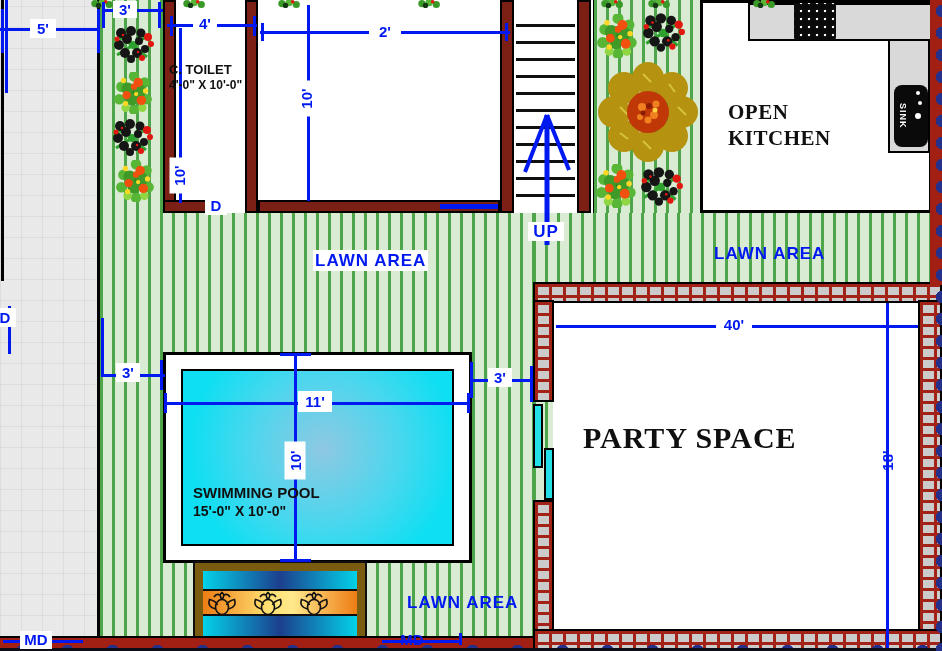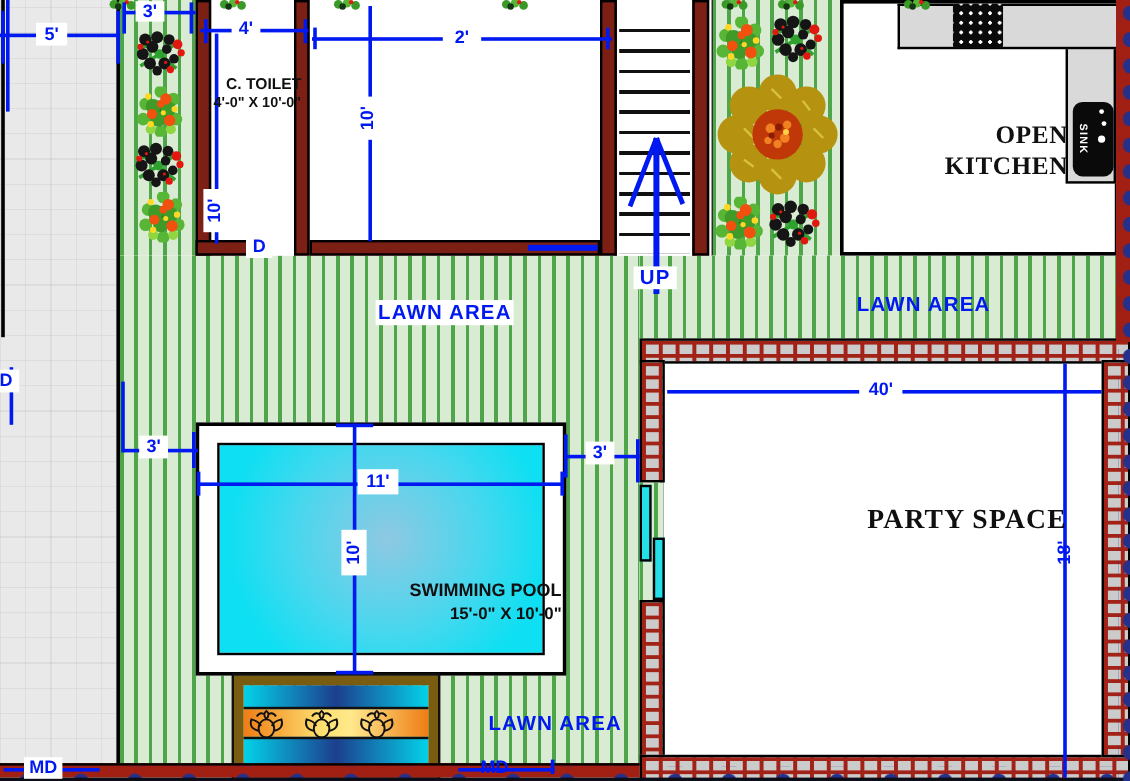--- a/index.html
+++ b/index.html
@@ -29,21 +29,21 @@
   .counter{background:#d9d9d9;border:2px solid #000;z-index:5;}
 
   
   .dl{background:#0019f0;z-index:25;}
   .dim{color:#0019f0;font-weight:bold;font-size:15px;line-height:1.05;z-index:30;
        display:flex;align-items:center;justify-content:center;text-align:center;}
   .wbox{background:#fff;padding:0 2px;}
   .rot{transform:rotate(-90deg);transform-origin:center center;}
   .blue-big{font-size:17px;letter-spacing:1px;}
 
-  .room-label{color:#101010;font-weight:bold;text-align:right;z-index:30;line-height:1.25;}
+  .room-label{color:#101010;font-weight:bold;text-align:left;z-index:30;line-height:1.25;}
   .serif{font-family:"Liberation Serif","DejaVu Serif",serif;padding-left:30px;}
 
   .stairs{background:#fff;border-left:2px solid #000;border-right:2px solid #000;z-index:3;}
   .treads{background-image:repeating-linear-gradient(#101010 0 3px,transparent 3px 17px);}
 
   .dots{background-image:radial-gradient(circle at 50% 100%,#24308a 0 6px,transparent 6.5px);
         background-size:45px 12px;background-repeat:repeat-x;z-index:18;}
   .side-dots{background-image:radial-gradient(circle at 100% 50%,#24308a 0 6px,transparent 6.5px);
         background-size:10px 22px;background-repeat:repeat-y;z-index:20;}
 
@@ -203,21 +203,21 @@
 
   <div class="abs white-room blk-border" style="left:550px;top:298px;width:372px;height:335px;z-index:2;"></div>
   <div class="abs brick" style="left:533px;top:282px;width:409px;height:21px;"></div>
   <div class="abs brick" style="left:533px;top:300px;width:21px;height:102px;"></div>
   <div class="abs lawn" style="left:533px;top:402px;width:20px;height:98px;z-index:3;"></div>
   <div class="abs brick" style="left:533px;top:500px;width:21px;height:150px;"></div>
   <div class="abs brick" style="left:533px;top:629px;width:409px;height:22px;"></div>
   <div class="abs brick" style="left:918px;top:300px;width:24px;height:331px;"></div>
   <div class="abs" style="left:533px;top:404px;width:10px;height:64px;background:#22dfe8;border:2px solid #000;z-index:6;"></div>
   <div class="abs" style="left:544px;top:448px;width:10px;height:52px;background:#22dfe8;border:2px solid #000;z-index:6;"></div>
-  <div class="abs room-label serif" style="left:553px;top:419px;width:336px;font-size:23px;letter-spacing:1px;">PARTY SPACE</div>
+  <div class="abs room-label serif" style="left:553px;top:419px;width:336px;font-size:30px;letter-spacing:1px;">PARTY SPACE</div>
 
   <div class="abs white-room blk-border" style="left:163px;top:352px;width:309px;height:211px;z-index:6;"></div>
   <div class="abs pool" style="left:181px;top:369px;width:273px;height:177px;"></div>
   <div class="abs room-label" style="left:193px;top:484px;width:275px;font-size:15px;z-index:30;">
     <div>SWIMMING POOL</div>
     <div style="font-size:14px;">15'-0" X 10'-0"</div>
   </div>
 
   <div class="abs feature" style="left:195px;top:563px;width:170px;height:85px;"></div>
   <div class="abs obar" style="left:203px;top:589px;width:154px;height:27px;"></div>

